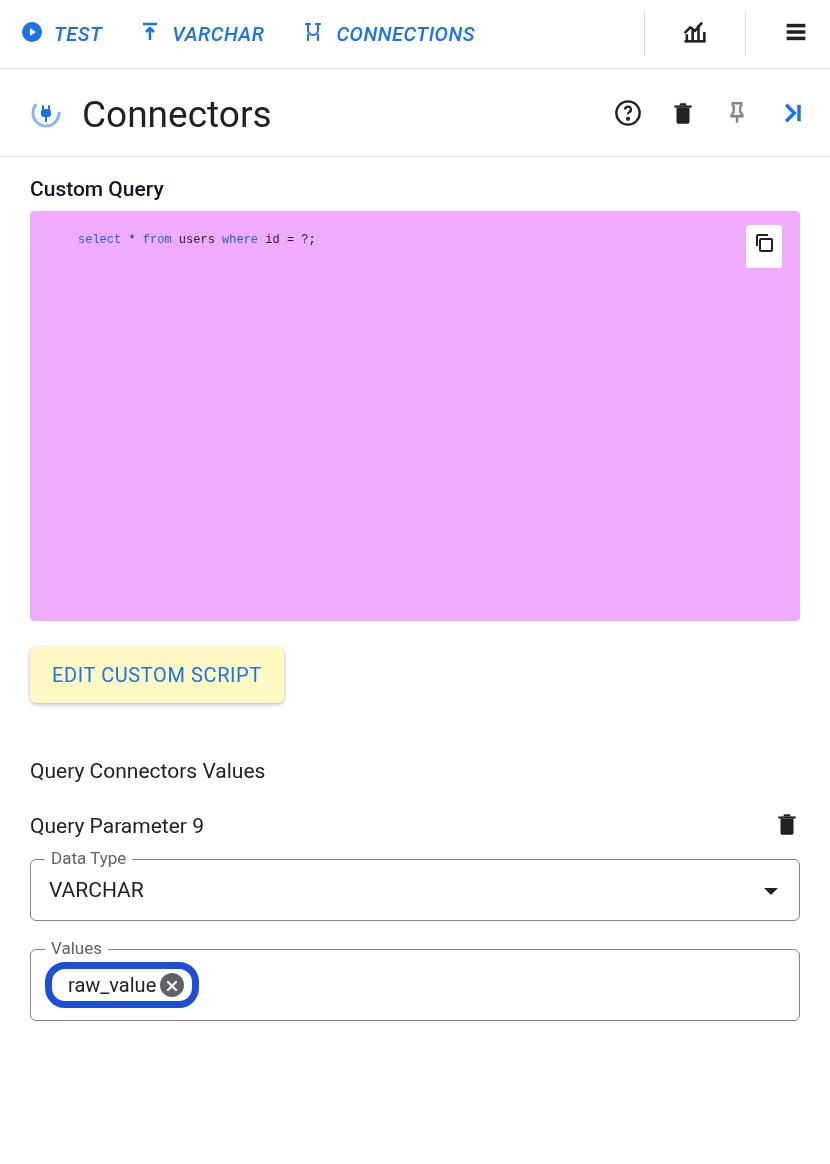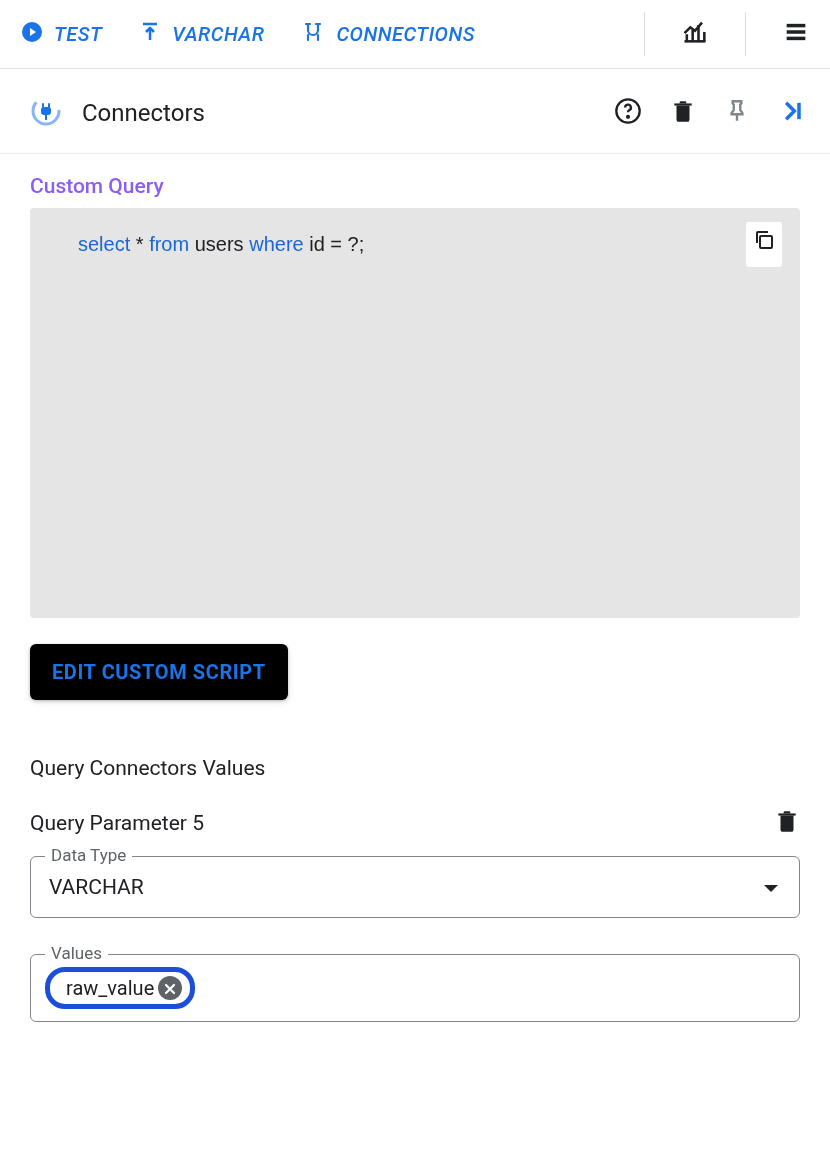--- a/index.html
+++ b/index.html
@@ -45,52 +45,52 @@
     
     
     .panel-header {
       display: flex;
       align-items: center;
       padding: 24px 20px 20px 30px;
       border-bottom: 1px solid #e8eaed;
       gap: 20px;
     }
     .panel-title {
-      font-size: 24px;
+      font-size: 37px;
       font-weight: 400;
       color: #202124;
       flex: 1;
     }
     .header-icon {
       display: flex;
       align-items: center;
       justify-content: center;
       cursor: pointer;
       color: #202124;
       padding: 4px;
     }
     .header-icon.gray { color: #80868b; }
     .header-icon.blue { color: #1a73e8; }
     
     
     .content { padding: 20px 30px; }
     .section-label {
       font-size: 21px;
       font-weight: 500;
-      color: #8b5cf6;
+      color: #0f172a;
       margin-bottom: 10px;
     }
     .code-block {
-      background: #e5e5e5;
+      background: #f0abfc;
       border-radius: 4px;
       padding: 20px 24px;
       position: relative;
       height: 410px;
-      font-family: Liberation Sans, sans-serif;
-      font-size: 20px;
+      font-family: Liberation Mono, monospace;
+      font-size: 12px;
       line-height: 1.6;
     }
     .code-line { white-space: pre; padding-left: 24px; }
     .kw { color: #1967d2; }
     .code-plain { color: #202124; }
     .copy-btn {
       position: absolute;
       top: 14px;
       right: 18px;
       background: #fff;
@@ -98,23 +98,23 @@
       padding: 6px;
       display: flex;
       cursor: pointer;
     }
     .edit-script-btn {
       display: inline-block;
       margin-top: 26px;
       padding: 16px 22px;
       color: #1a73e8;
       font-size: 20px;
-      font-weight: 700;
+      font-weight: 400;
       letter-spacing: 0.6px;
-      background: #000000;
+      background: #fef9c3;
       border-radius: 6px;
       box-shadow: 0 1px 3px rgba(0,0,0,0.2), 0 2px 6px rgba(0,0,0,0.12);
       cursor: pointer;
     }
     
     .qpv-label {
       font-size: 21px;
       color: #202124;
       margin-top: 56px;
       margin-bottom: 28px;
@@ -127,21 +127,21 @@
     }
     .param-title {
       font-size: 21px;
       color: #202124;
     }
     
     .field-wrap {
       position: relative;
       border: 1px solid #80868b;
       border-radius: 6px;
-      margin-bottom: 36px;
+      margin-bottom: 28px;
     }
     .field-legend {
       position: absolute;
       top: -12px;
       left: 14px;
       background: #fff;
       padding: 0 6px;
       font-size: 17px;
       color: #5f6368;
     }
@@ -157,21 +157,21 @@
     }
     .value-field {
       display: flex;
       align-items: center;
       padding: 12px 14px;
     }
     .chip {
       display: inline-flex;
       align-items: center;
       gap: 4px;
-      border: 5px solid #1d4ed8;
+      border: 7px solid #1d4ed8;
       border-radius: 20px;
       padding: 4px 8px 4px 16px;
       font-size: 20px;
       color: #202124;
     }
     .chip-remove {
       width: 24px; height: 24px;
       border-radius: 50%;
       background: #5f6368;
       color: #fff;
@@ -298,21 +298,21 @@
           </svg>
       </span>
     </div>
   </div>
   
   <div class="edit-script-btn">EDIT CUSTOM SCRIPT</div>
   
   <div class="qpv-label">Query Connectors Values</div>
   
   <div class="param-header">
-    <div class="param-title">Query Parameter 5</div>
+    <div class="param-title">Query Parameter 9</div>
     <div style="cursor:pointer">
       <span>
         <svg width="26" height="26" viewBox="0 0 24 24" fill="#202124">
             <path d="M6 7 h12 v13 a2 2 0 0 1 -2 2 h-8 a2 2 0 0 1 -2 -2 Z"></path>
             <path d="M4 5 h16 v2 h-16 Z"></path>
             <path d="M9 5 V4 a1 1 0 0 1 1 -1 h4 a1 1 0 0 1 1 1 v1"></path>
           </svg>
       </span>
     </div>
   </div>

